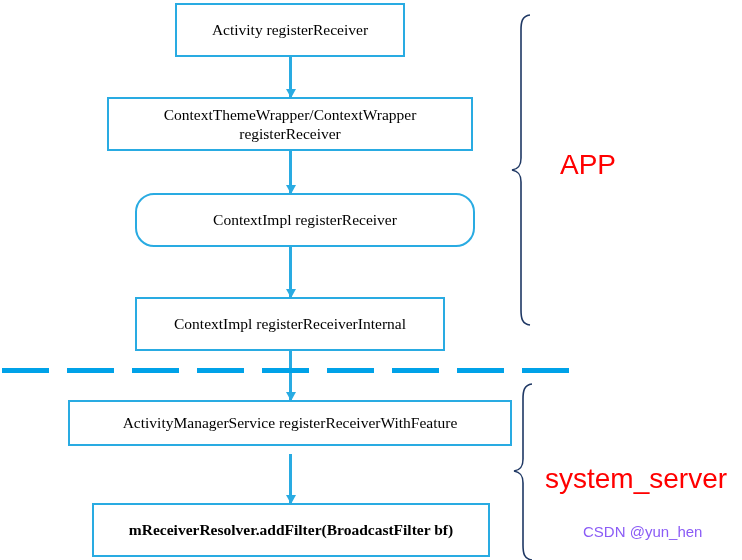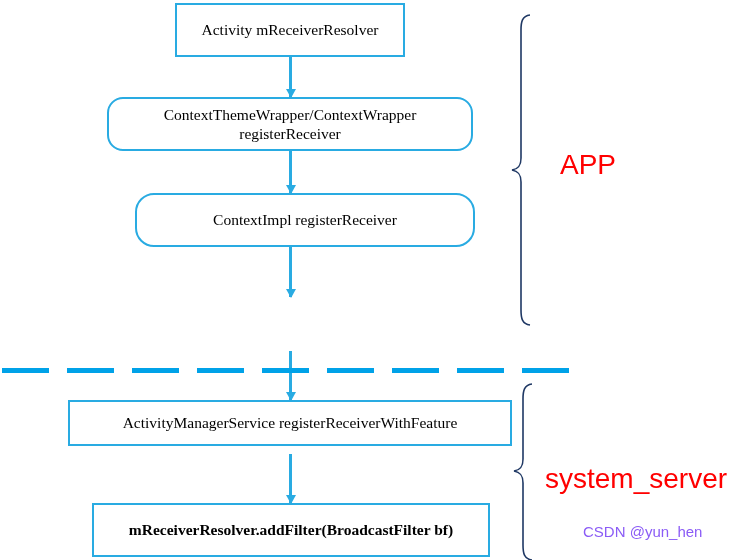--- a/index.html
+++ b/index.html
@@ -89,27 +89,28 @@
     font-size: 15px;
     line-height: 1;
     white-space: nowrap;
   }
 </style>
 </head>
 <body>
 
 <div id="canvas">
 
-  <div class="node" style="left:175px; top:3px; width:230px; height:54px;">Activity mReceiverResolver</div>
+  <div class="node" style="left:175px; top:3px; width:230px; height:54px;">Activity registerReceiver</div>
 
-  <div class="node" style="left:107px; top:97px; width:366px; height:54px;border-radius:16px;">ContextThemeWrapper/ContextWrapper
+  <div class="node" style="left:107px; top:97px; width:366px; height:54px;">ContextThemeWrapper/ContextWrapper
 registerReceiver</div>
 
   <div class="node" style="left:135px; top:193px; width:340px; height:54px;border-radius:19px;">ContextImpl registerReceiver</div>
 
+  <div class="node" style="left:135px; top:297px; width:310px; height:54px;">ContextImpl registerReceiverInternal</div>
 
   <div class="node" style="left:68px; top:400px; width:444px; height:46px;">ActivityManagerService registerReceiverWithFeature</div>
 
   <div class="node" style="left:92px; top:503px; width:398px; height:54px;font-weight:bold;">mReceiverResolver.addFilter(BroadcastFilter bf)</div>
 
   <div class="arrow" style="left:289px; top:57px; height:40px;"></div>
   <div class="arrow" style="left:289px; top:151px; height:42px;"></div>
   <div class="arrow" style="left:289px; top:247px; height:50px;"></div>
   <div class="arrow" style="left:289px; top:351px; height:49px;"></div>
   <div class="arrow" style="left:289px; top:454px; height:49px;"></div>

